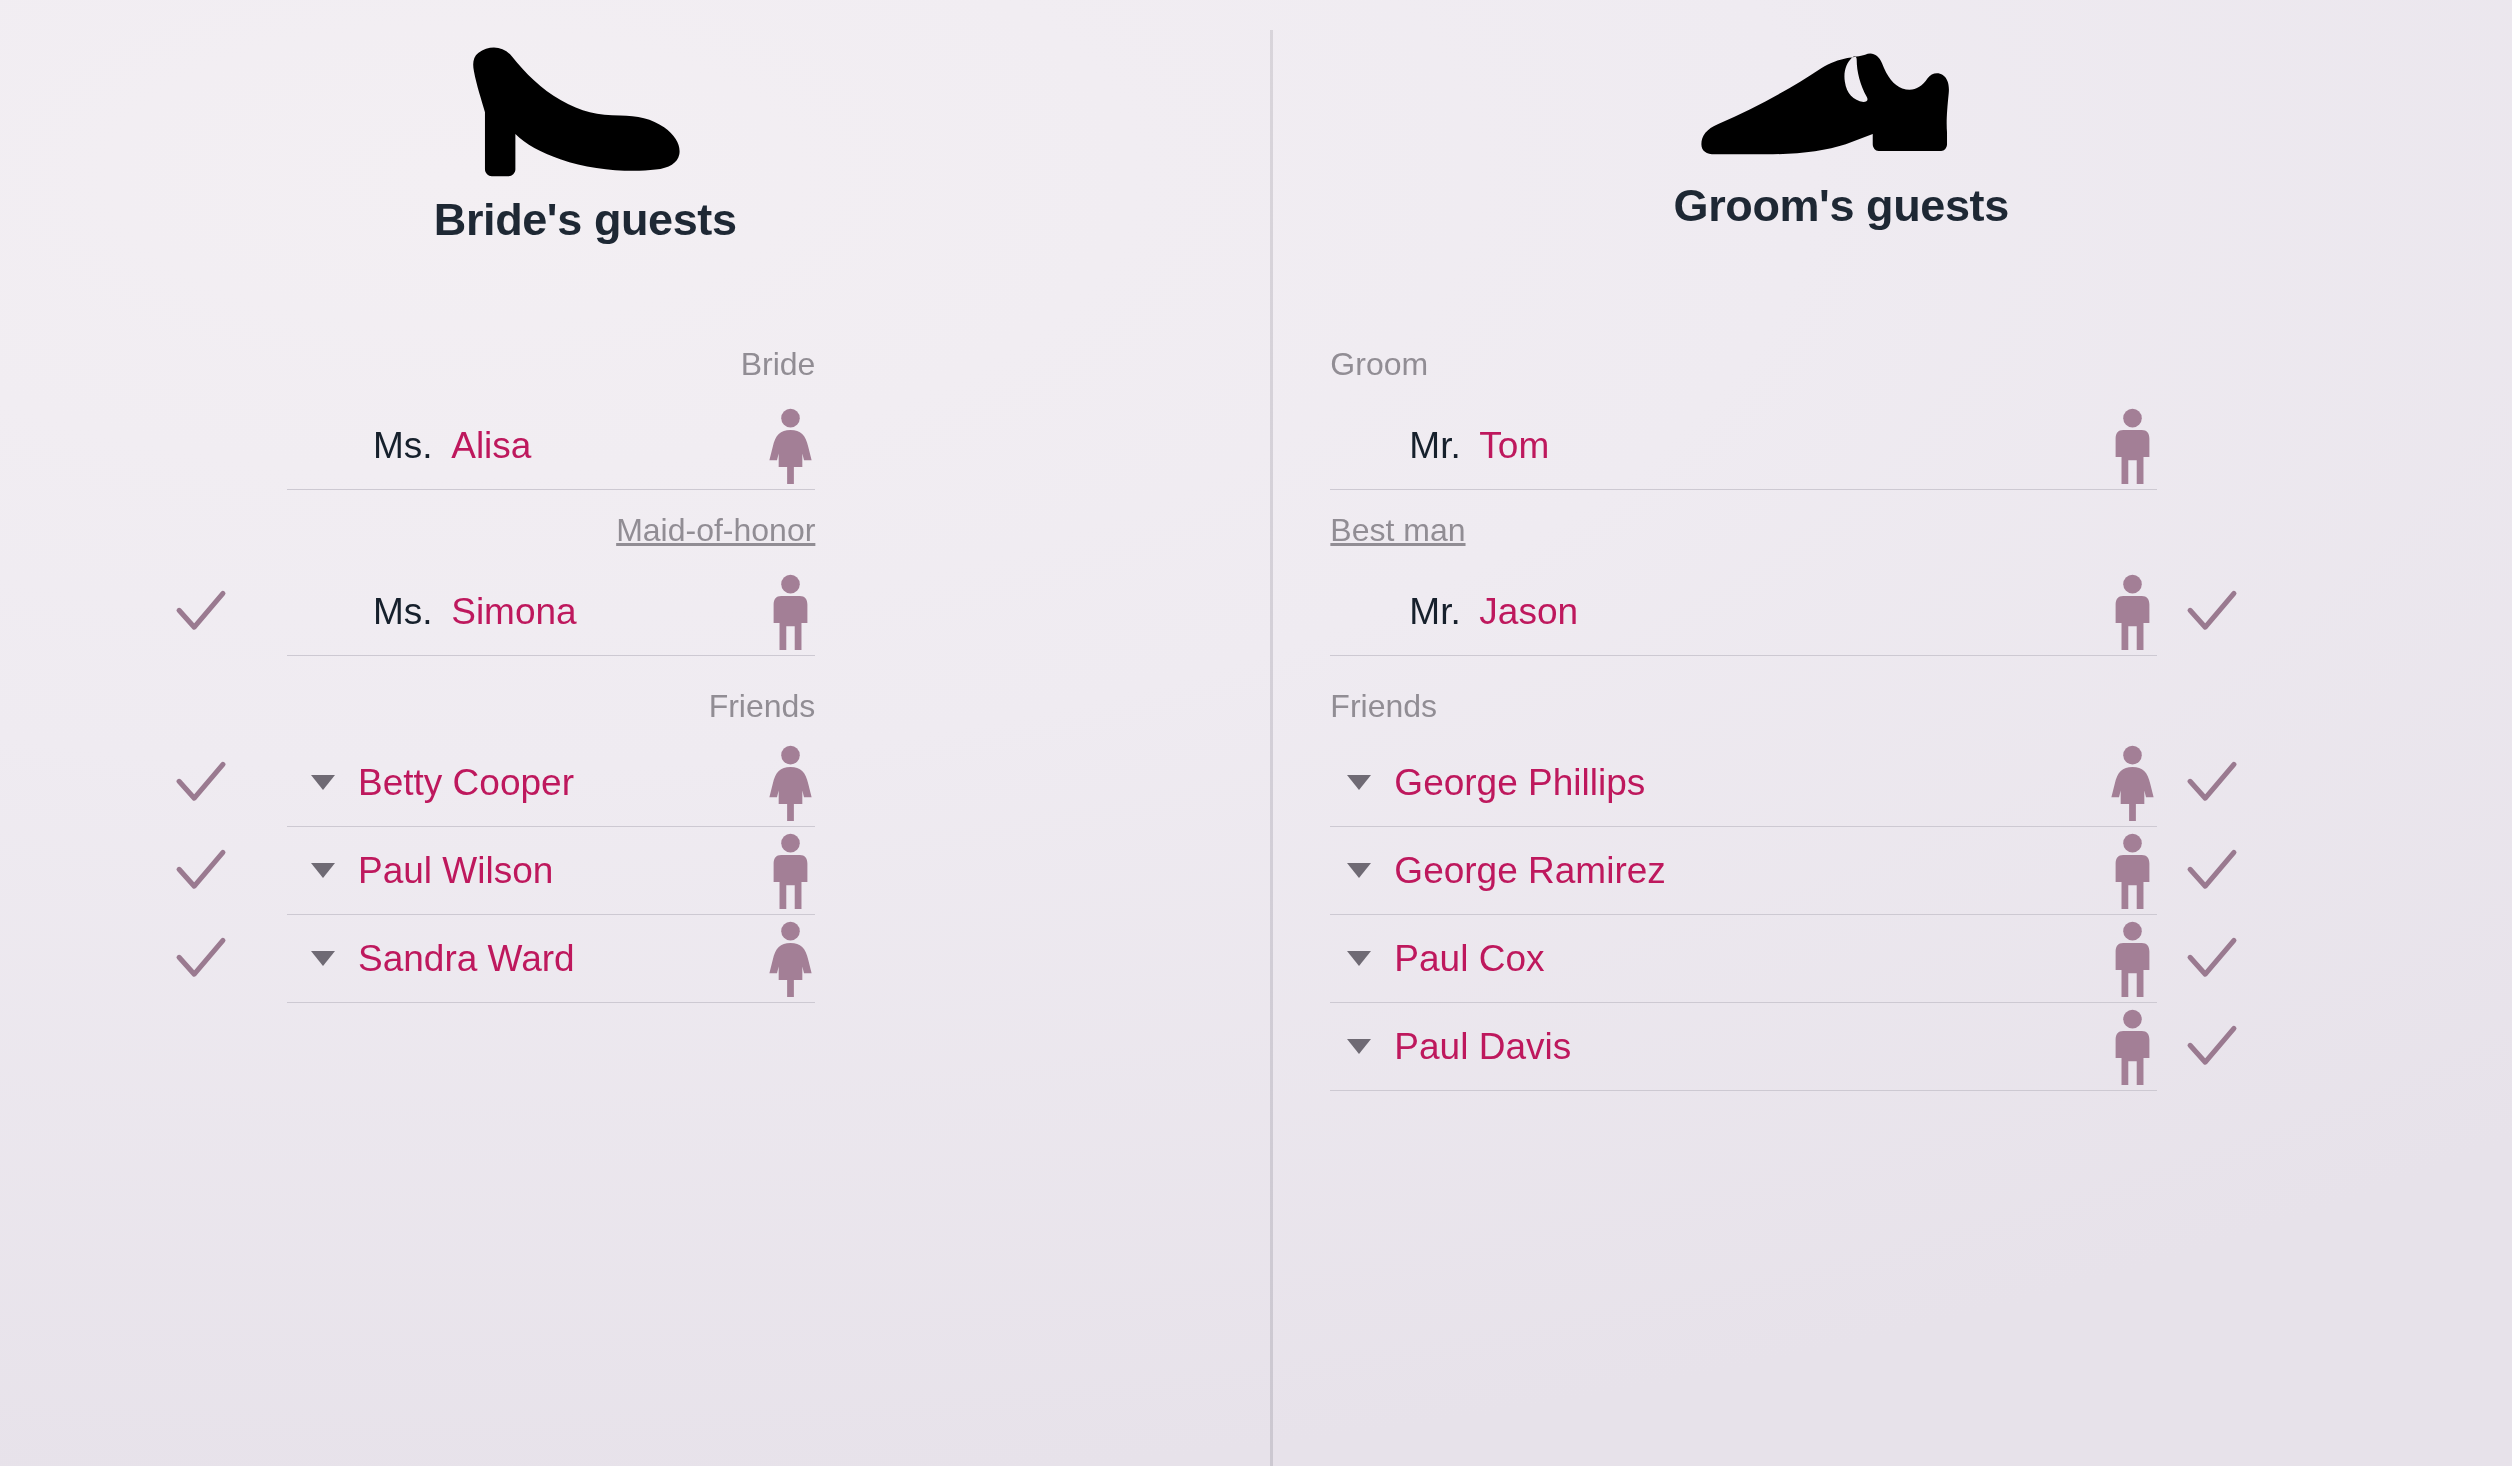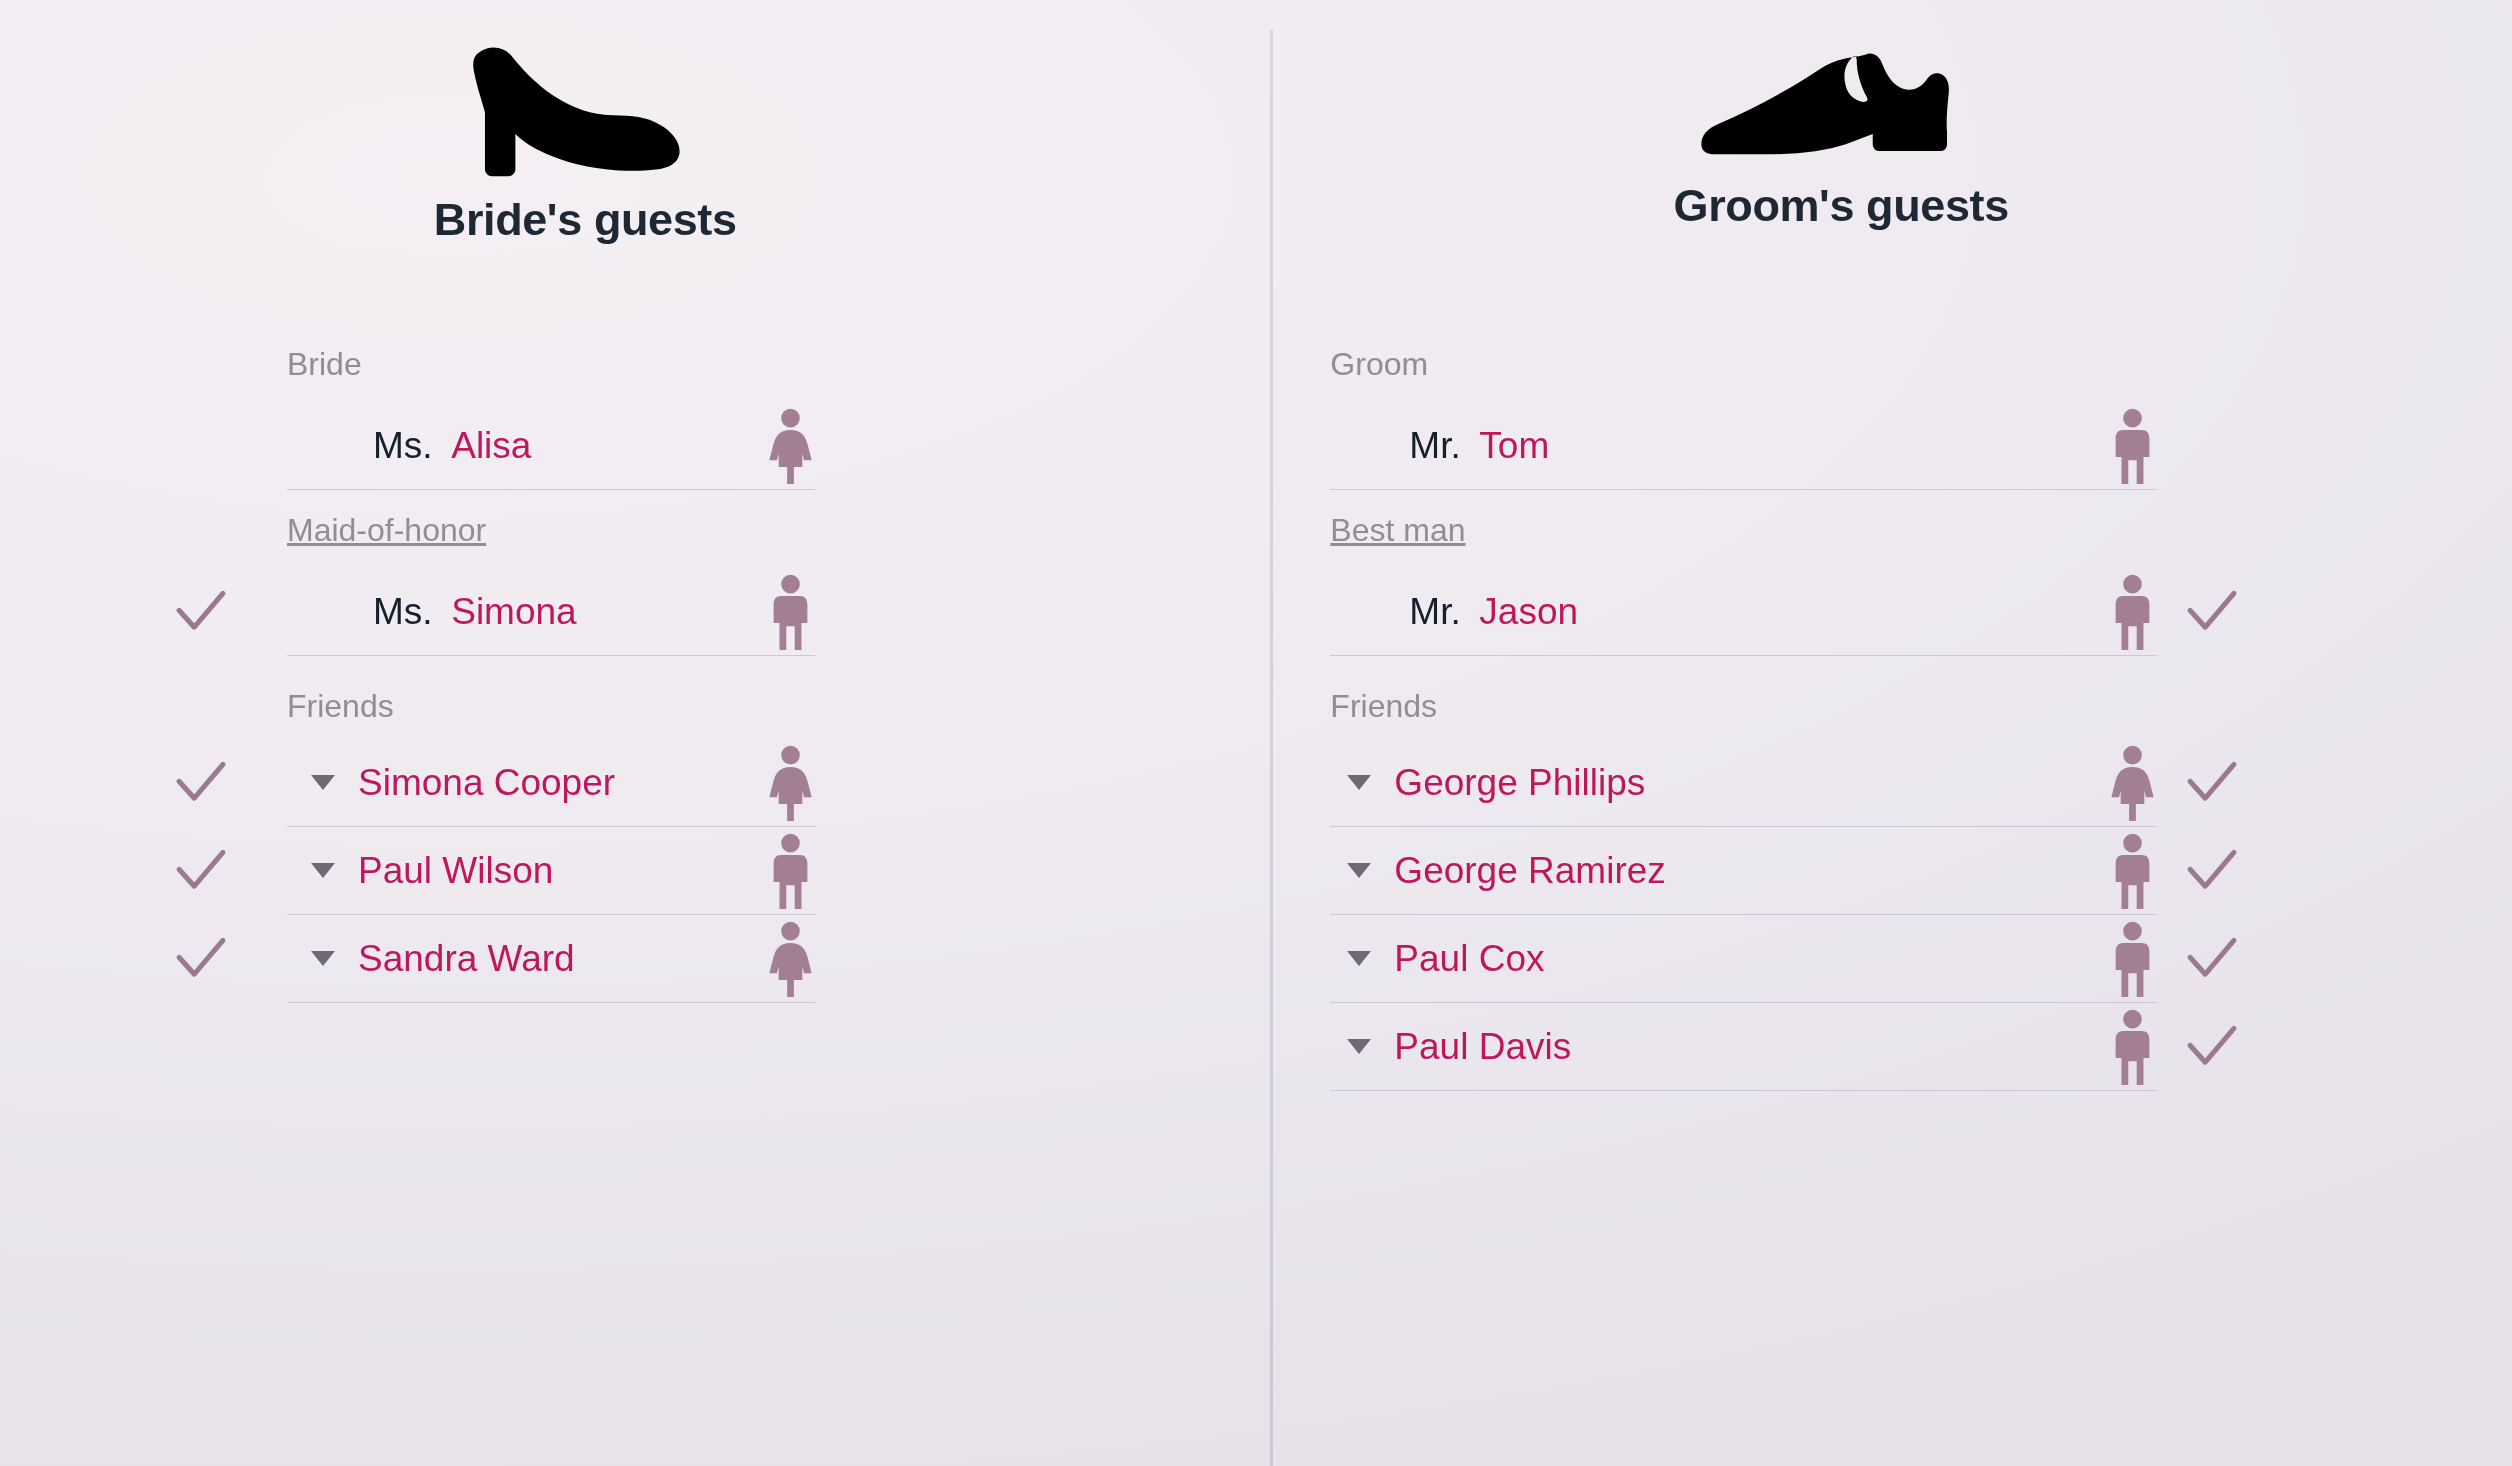--- a/index.html
+++ b/index.html
@@ -66,21 +66,21 @@
   }
   .column.left  .col-title { margin-top:1.7px; }
   .column.right .col-title { margin-top:-10px; }
 
   
   .guest-list {
     position:absolute;
     top:348px;
     width:100%;
   }
-  .column.left  .guest-list { padding-left:287px; padding-right:355px; }
+  .column.left  .guest-list { padding-left:287px; padding-right:355px;text-align:right; }
   .column.right .guest-list { padding-left:160px; padding-right:355px; }
 
   .group { margin-bottom:0; }
 
   .group-label {
     font-size:32px;
     color:#918d94;
     font-weight:400;
     line-height:1;
     margin-bottom:22px;
@@ -214,21 +214,21 @@
         <div class="row">
           <div class="check-slot">
             <svg class="check-icon" viewBox="0 0 64 64">
                 <path d="M6 30 L24 50 L58 10" fill="none" stroke="#9a7a90" stroke-width="6" stroke-linecap="round" stroke-linejoin="round"></path>
               </svg>
           </div>
           <div class="caret-slot">
               <span class="caret"></span>
             </div>
 
-          <span class="guest-name">Simona Cooper</span>
+          <span class="guest-name">Betty Cooper</span>
           <span class="spacer"></span>
           <svg class="person-icon" viewBox="0 0 58 90">
               <circle class="fig" cx="29" cy="12" r="11"></circle>
               <path class="fig" d="M29 26 C17 26 11 32 8 46 L4 62 L13 62 L15 54 L15 70 L25 70 L25 90 L33 90 L33 70 L43 70 L43 54 L45 62 L54 62 L50 46 C47 32 41 26 29 26 Z"></path>
             </svg>
         </div>
 
         <div class="row">
           <div class="check-slot">
             <svg class="check-icon" viewBox="0 0 64 64">

